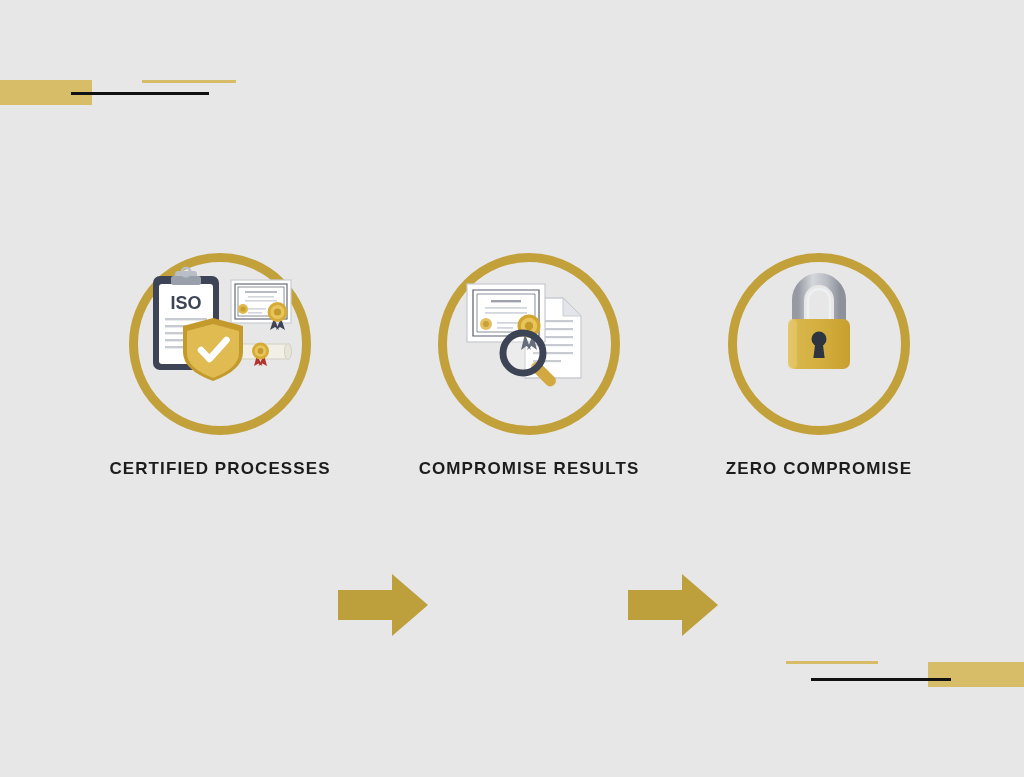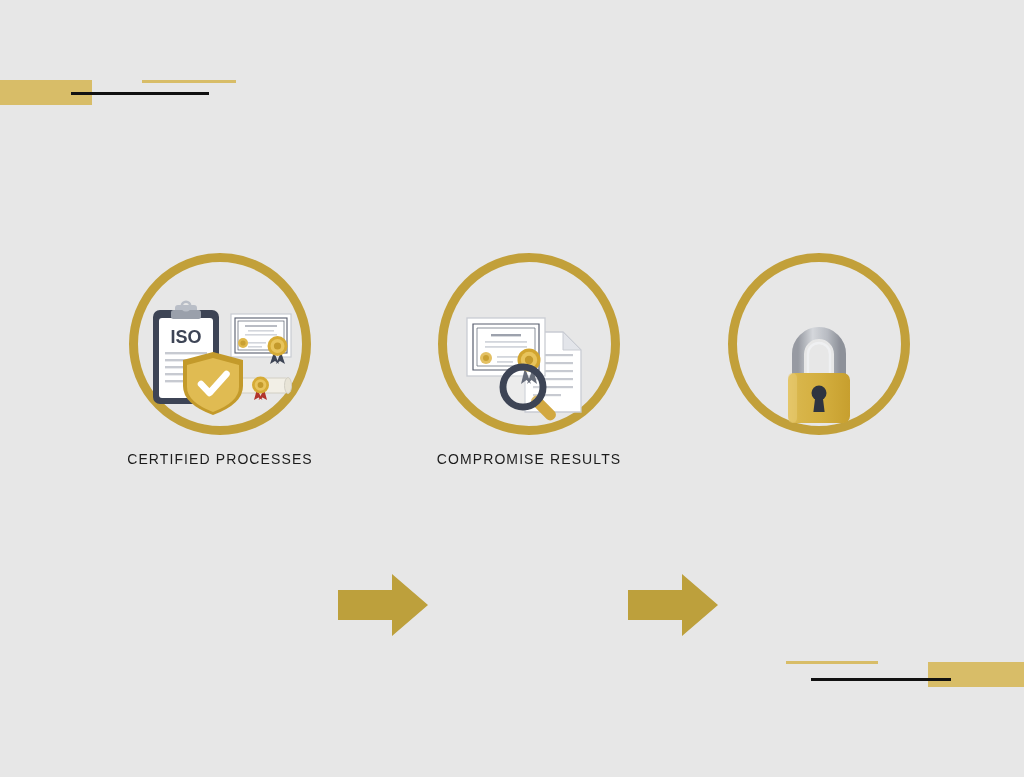--- a/index.html
+++ b/index.html
@@ -99,29 +99,29 @@
     box-sizing: border-box;
     background: transparent;
   }
   .circle-inner {
     position: absolute;
     left: 0;
     top: 0;
     width: 100%;
     height: 100%;
     display: flex;
-    align-items: flex-end;
+    align-items: flex-start;
     justify-content: center;
   }
   .step-label {
-    margin-top: 16px;
-    font-size: 14px;
+    margin-top: 24px;
+    font-size: 17px;
     letter-spacing: 1.1px;
     color: #1c1c1c;
-    font-weight: 400;
+    font-weight: 700;
     white-space: nowrap;
   }
 
   
   .arrow {
     position: absolute;
     top: 321px;
     width: 90px;
     height: 62px;
   }
@@ -285,16 +285,17 @@
             <path d="M39 62 L39 38 a11 11 0 0 1 22 0 L61 62" fill="none" stroke="#f2f3f5" stroke-width="2.5" stroke-opacity="0.75"></path>
 
             <rect x="19" y="57" width="62" height="50" rx="7" fill="url(#lockBody)"></rect>
             <rect x="19" y="57" width="9" height="50" rx="5" fill="#e8cb73" fill-opacity="0.55"></rect>
 
             <circle cx="50" cy="77" r="7.5" fill="#2e3440"></circle>
             <path d="M46.4 80 L53.6 80 L55.6 96 L44.4 96 Z" fill="#2e3440"></path>
           </svg>
         </div>
       </div>
+      <div class="step-label">ZERO COMPROMISE</div>
     </div>
 
   </div>
 </div>
 
 </body></html>

